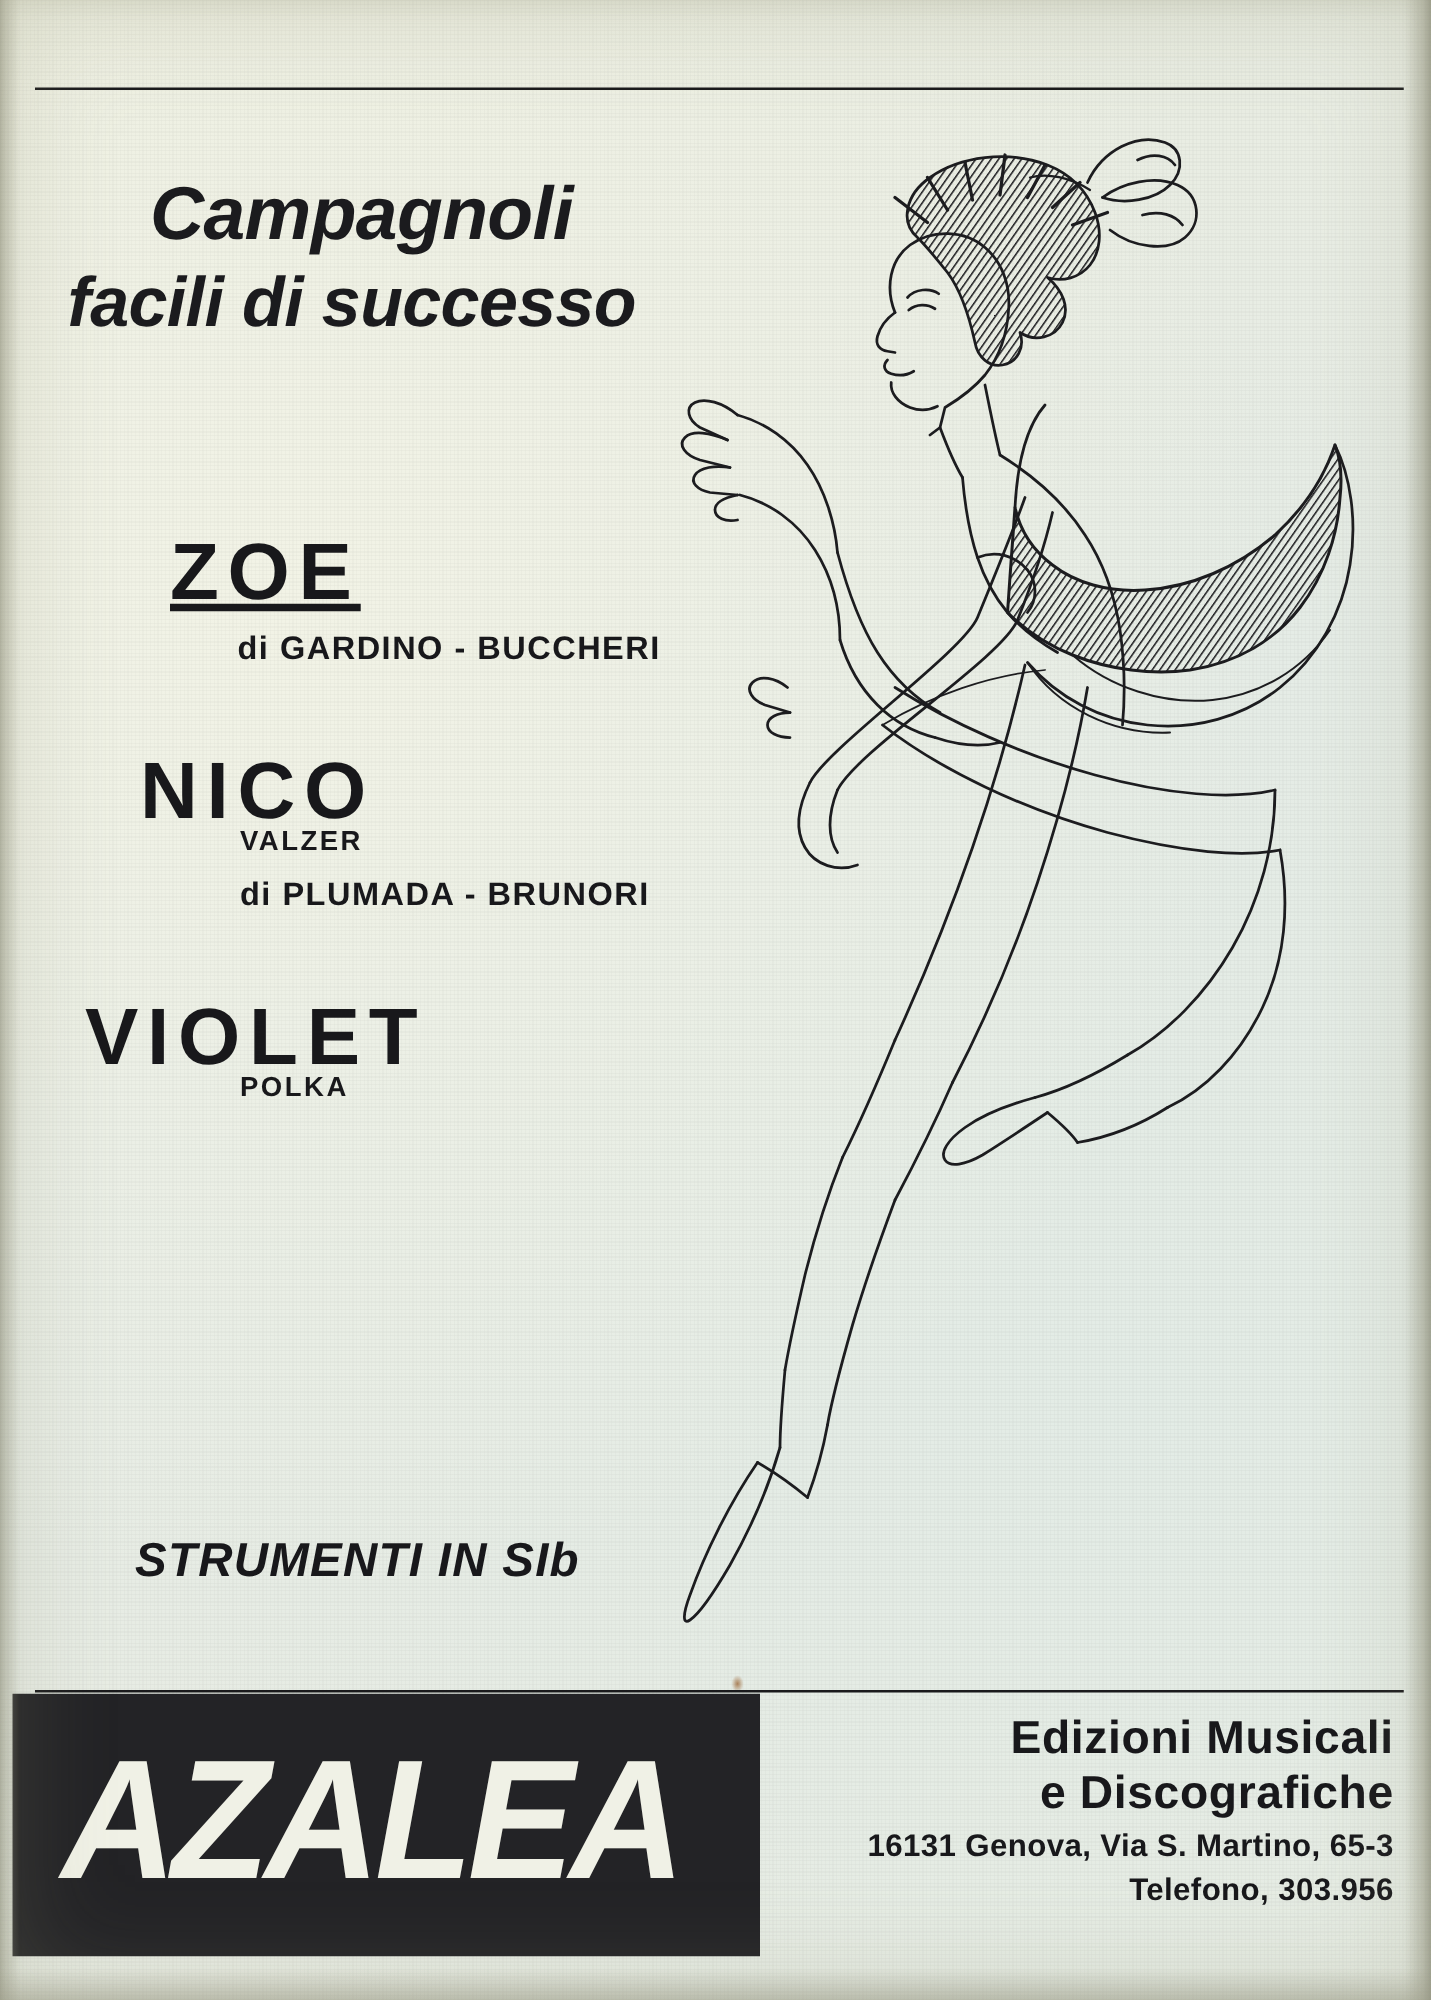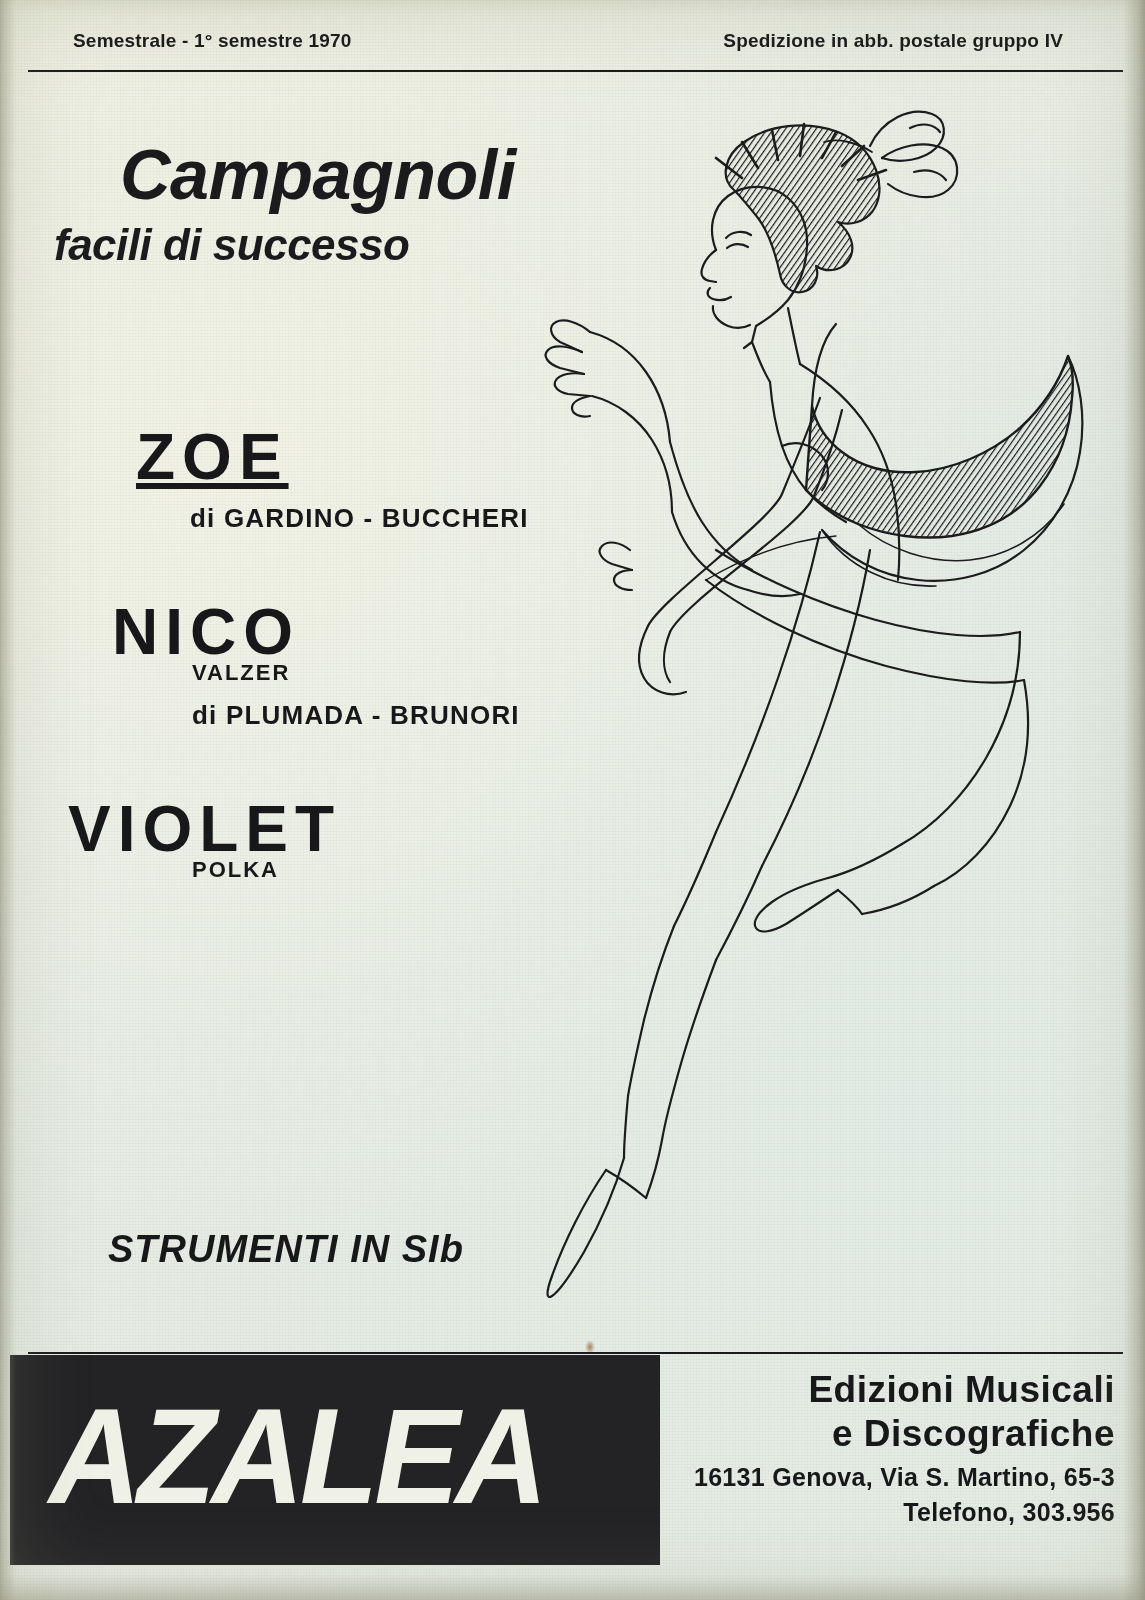--- a/index.html
+++ b/index.html
@@ -91,22 +91,22 @@
     top: 140px;
     width: 560px;
   }
   .title-line {
     font-style: italic;
     font-weight: bold;
     color: #1b1b1e;
     letter-spacing: -0.5px;
     line-height: 1.02;
   }
-  .title-1 { font-size: 70px; }
-  .title-2 { font-size: 44px; margin-top: 12px; margin-left: -66px; }
+  .title-1 { font-size: 60px; }
+  .title-2 { font-size: 56px; margin-top: 12px; margin-left: -66px; }
 
   
   .songs {
     position: absolute;
     left: 70px;
     top: 425px;
     width: 580px;
   }
   .song { margin-bottom: 66px; position: relative; }
   .song-title {
@@ -165,23 +165,24 @@
   .rule-bottom {
     position: absolute;
     left: 28px; right: 22px; top: 1352px;
     height: 2px;
     background: #1a1a1c;
   }
   .logo-box {
     position: absolute;
     left: 10px;
     top: 1355px;
-    width: 650px;
+    width: 550px;
     height: 210px;
     background: #232326;
+    padding-left: 48px;
   }
   .logo-text {
     position: absolute;
     left: 24px;
     top: 18px;
     width: 525px;
     height: 175px;
     color: #f0f1e6;
     font-size: 128px;
     font-weight: bold;
@@ -231,24 +232,20 @@
     pointer-events: none;
   }
 </style>
 </head>
 <body>
 
 <div class="page">
 
   <div class="grain"></div>
 
-  <div class="header">
-    <div class="header-text header-left">Semestrale - 1° semestre 1970</div>
-    <div class="header-text header-right">Spedizione in abb. postale gruppo IV</div>
-  </div>
   <div class="rule-top"></div>
 
   <div class="title-block">
     <div class="title-line title-1">Campagnoli</div>
     <div class="title-line title-2">facili di successo</div>
   </div>
 
   <div class="songs">
 
     <div class="song song-1">

